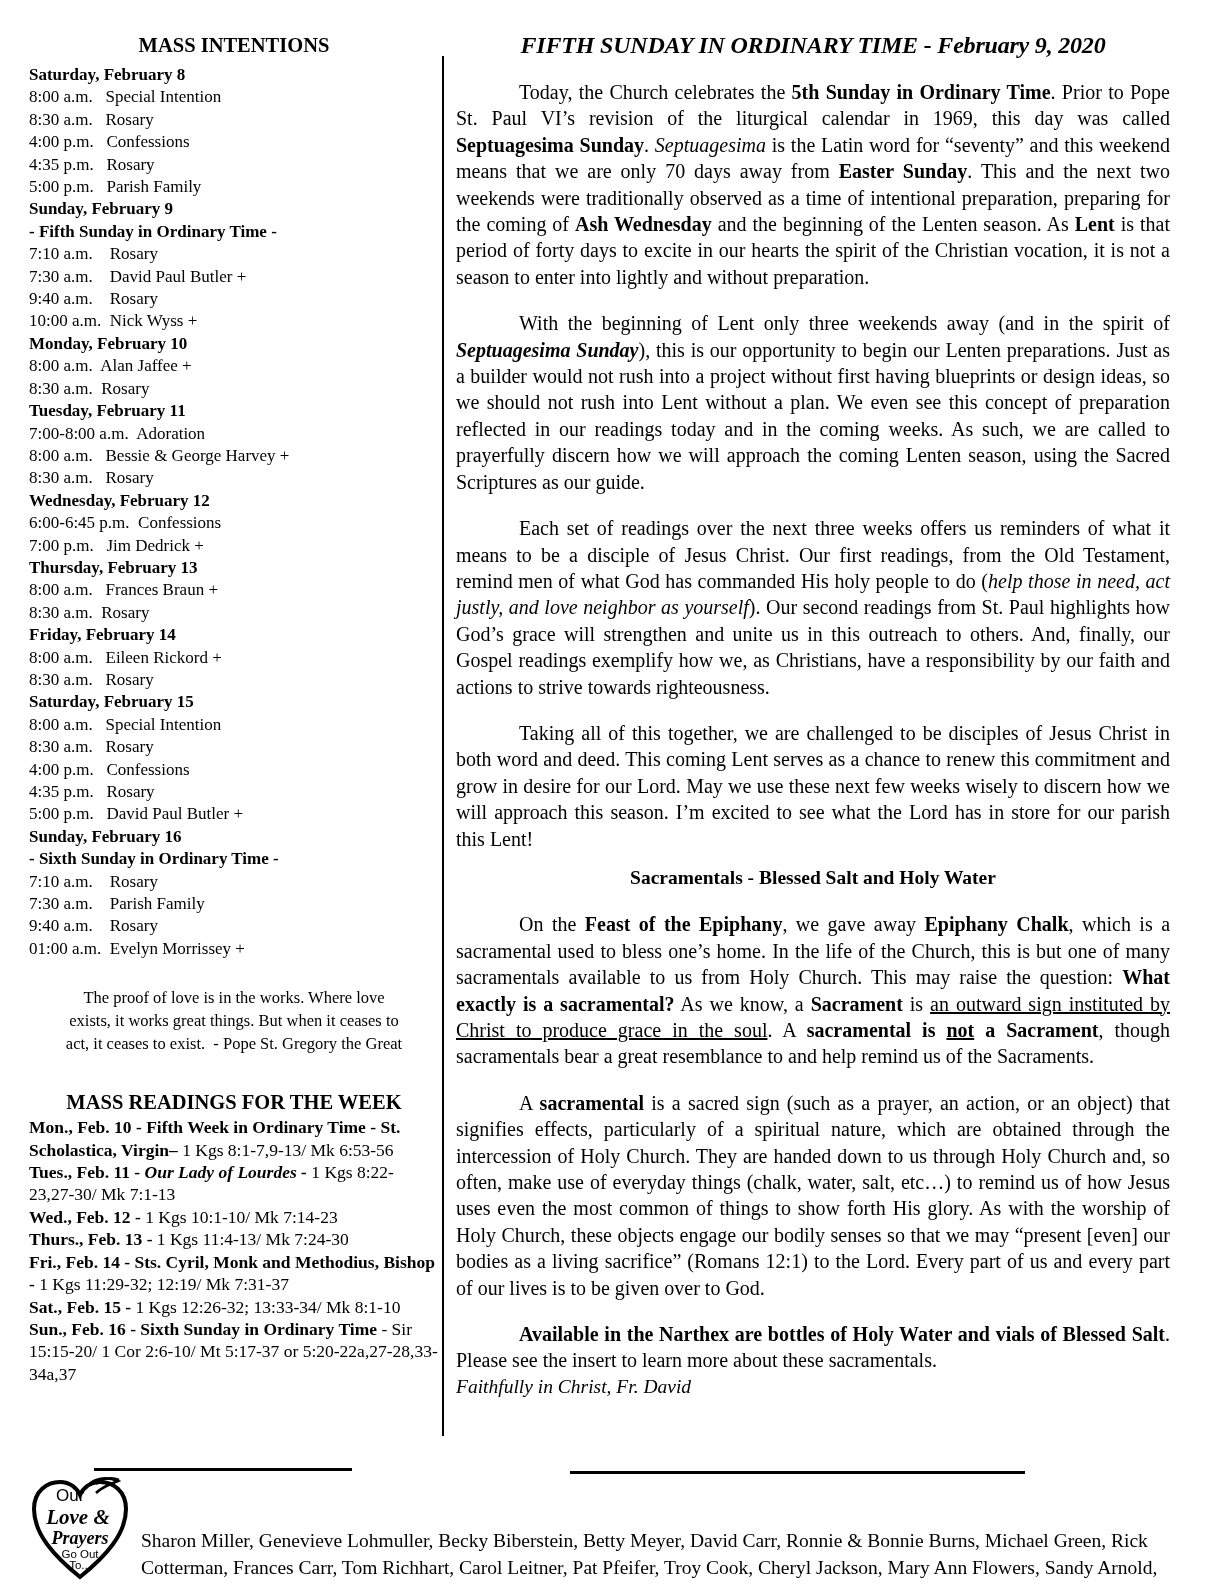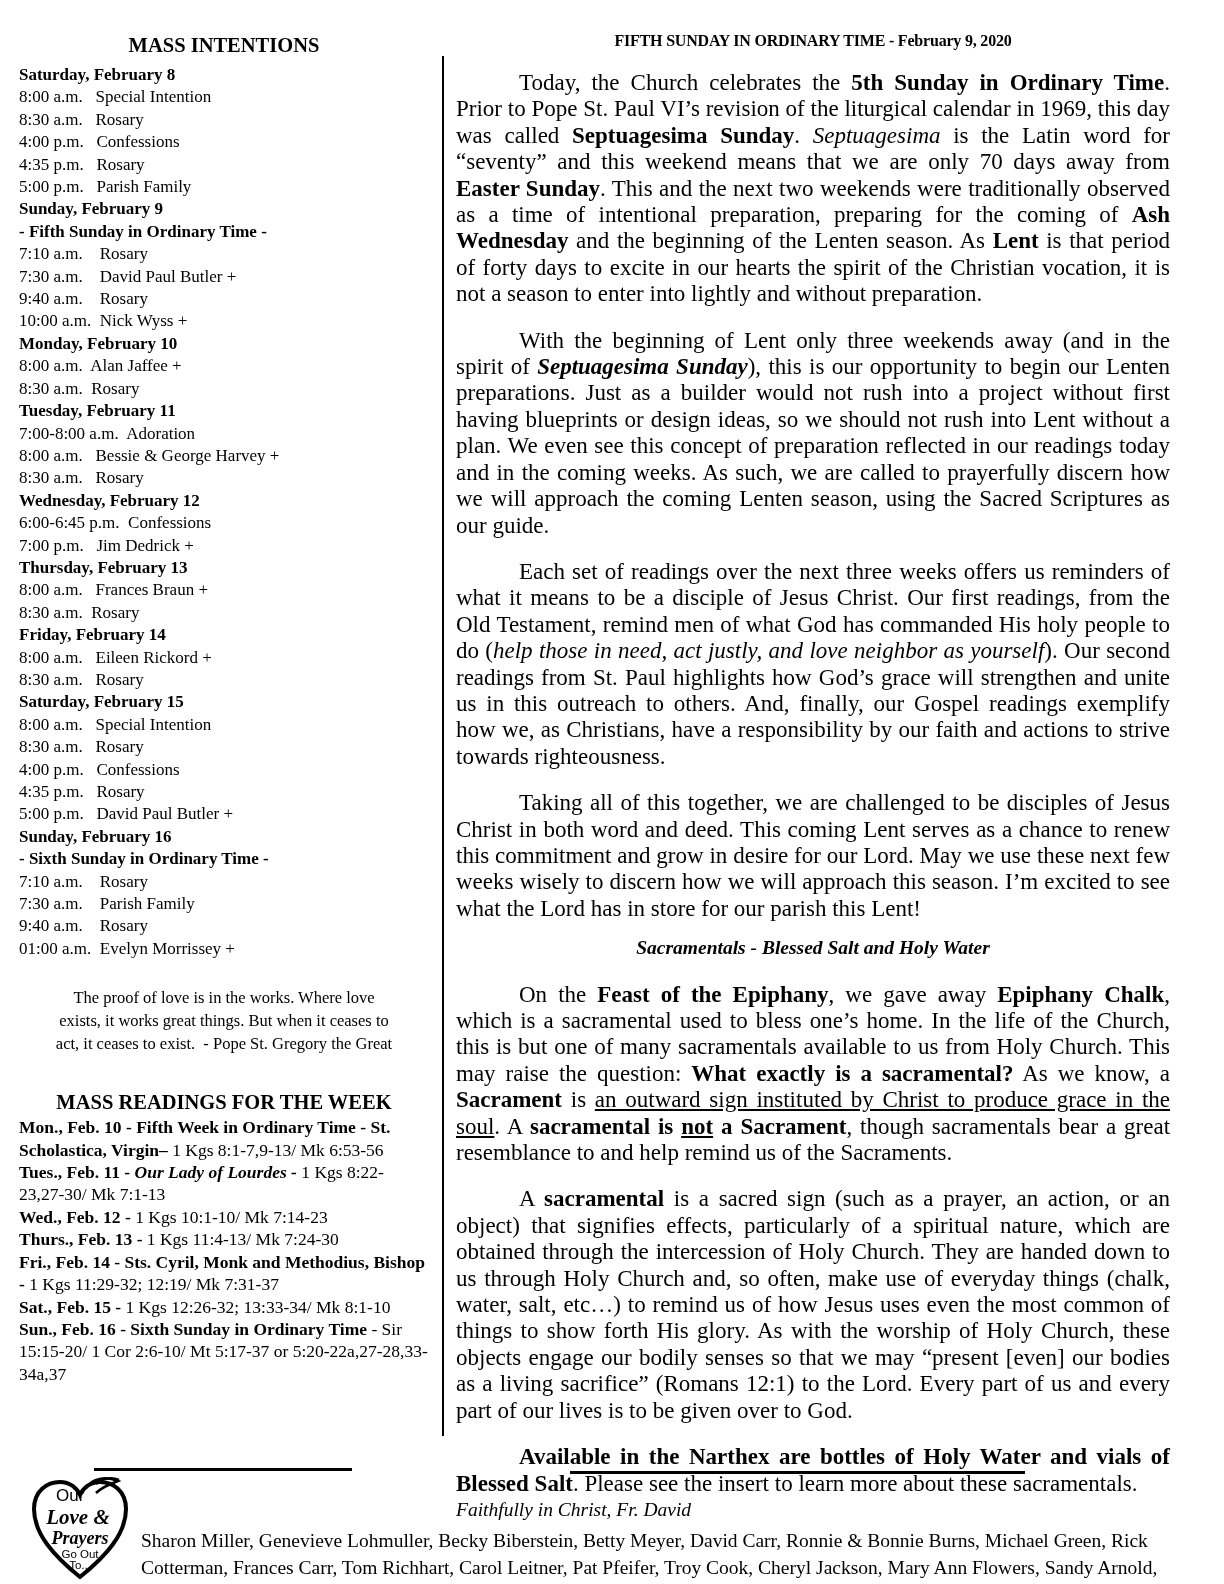--- a/index.html
+++ b/index.html
@@ -10,21 +10,21 @@
     font-family: "Liberation Serif", serif;
     color: #000;
     overflow: hidden;
   }
   .b { font-weight: bold; }
   .i { font-style: italic; }
   .u { text-decoration: underline; }
 
   
   .left-col {
-    position: absolute; left: 19px; top: 34px; width: 410px;
+    position: absolute; left: 29px; top: 34px; width: 410px;
   }
   .col-title {
     text-align: center; font-weight: bold; font-size: 20.5px;
     margin-bottom: 7px;
   }
   .intentions div {
     font-size: 17px; line-height: 22.4px; white-space: pre-wrap;
   }
   .quote {
     margin-top: 26px; text-align: center; font-size: 16.5px;
@@ -40,31 +40,31 @@
   .divider {
     position: absolute; left: 442px; top: 56px; width: 2px; height: 1380px;
     background: #000;
   }
 
   
   .right-col {
     position: absolute; left: 456px; top: 32px; width: 714px;
   }
   .article-title {
-    text-align: center; font-weight: bold; font-size: 16px;
-    margin-bottom: 14px; letter-spacing: -0.2px;
+    text-align: center; font-weight: bold; font-size: 24px;
+    margin-bottom: 14px; letter-spacing: -0.2px; font-style: italic;
   }
   .article p.body-p {
-    font-size: 23px; line-height: 26.4px; text-align: justify;
+    font-size: 20px; line-height: 26.4px; text-align: justify;
     text-indent: 63px;
     margin-top: 20px;
   }
   .article .sub-head {
     text-align: center; font-weight: bold; font-size: 19.5px;
-    line-height: 26.4px; margin-top: 13px; font-style: italic;
+    line-height: 26.4px; margin-top: 13px;
   }
   .article p.sig {
     font-size: 19.5px; line-height: 26.4px; text-align: left;
     font-style: italic; text-indent: 0;
   }
 
   
   .footer-rule-left {
     position: absolute; left: 94px; top: 1468px; width: 258px; height: 3px;
     background: #000;

